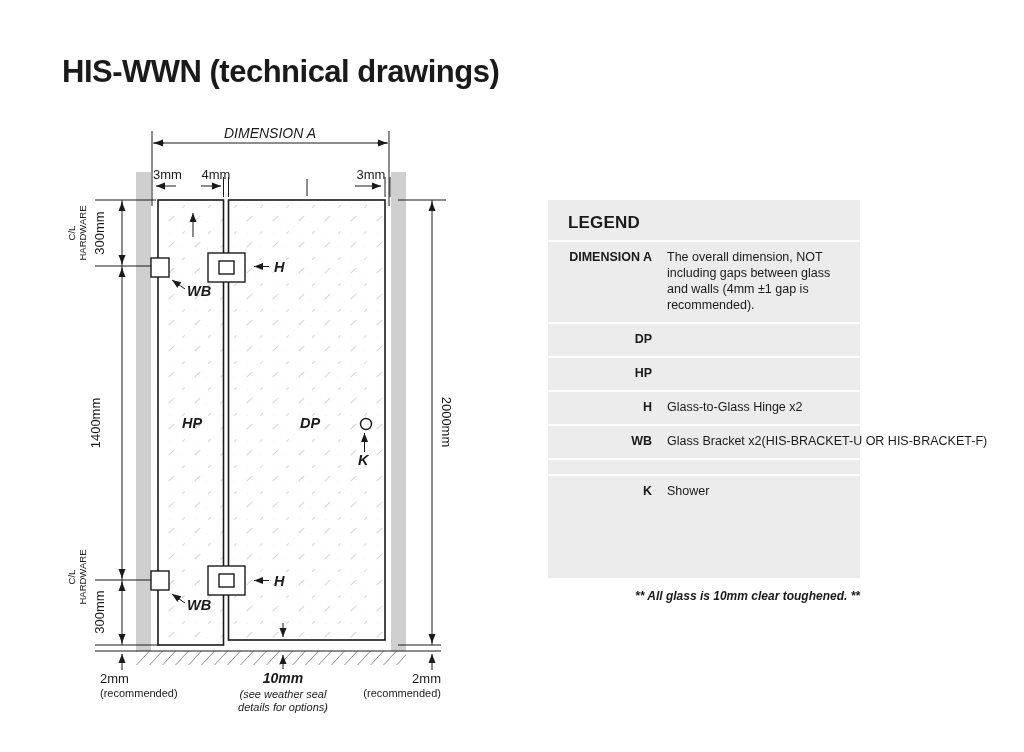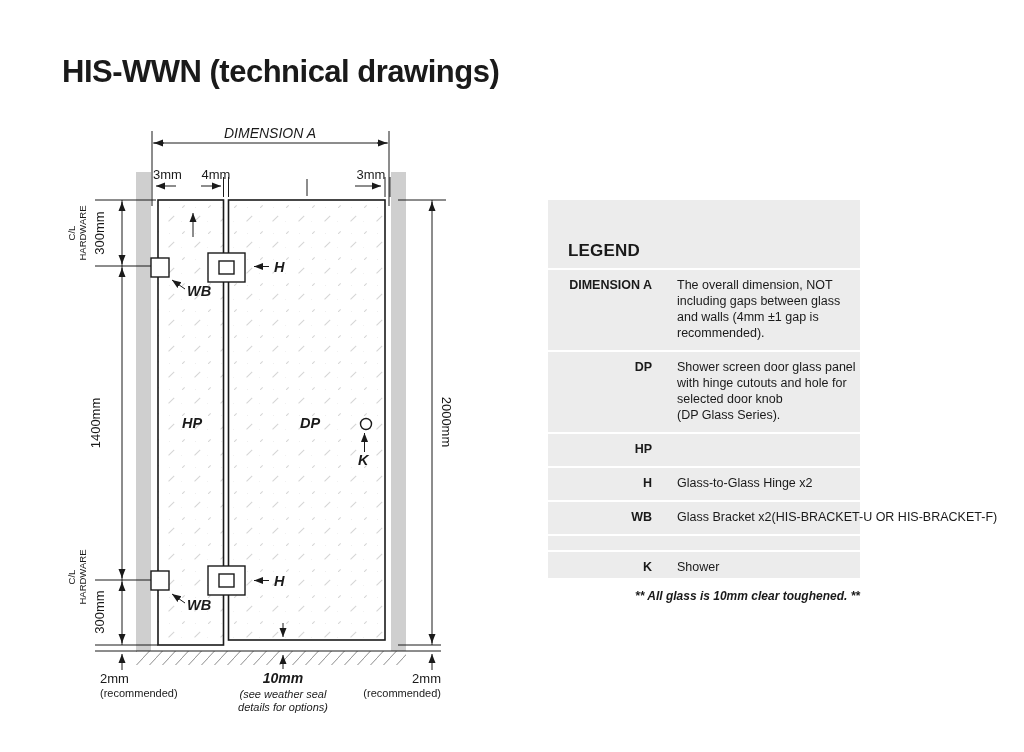--- a/index.html
+++ b/index.html
@@ -35,33 +35,33 @@
   .t-cl{font-size:9.5px;}
   .t-10{font-size:14px;font-weight:bold;font-style:italic;}
   
   .legend{
     position:absolute;left:548px;top:200px;width:312px;height:378px;
     background:var(--legend_bg);
     box-sizing:border-box;
   }
   .legend-heading{
     font-size:17px;font-weight:bold;
-    padding:13px 0 7px 20px;letter-spacing:0.2px;margin-top:28px;
+    padding:13px 0 7px 20px;letter-spacing:0.2px;
   }
   .legend-row{
     display:flex;align-items:flex-start;
     border-top:2px solid #fff;
     padding:7px 0 9px 0;
   }
   .legend-term{
     width:104px;flex:0 0 104px;
     text-align:right;font-weight:bold;font-size:12.5px;line-height:16px;
   }
   .legend-desc{
-    margin-left:25px;width:196px;
+    margin-left:15px;width:196px;
     font-size:12.5px;line-height:16px;
     white-space:pre-line;
   }
   .legend-row.nowrap .legend-desc{white-space:nowrap;width:auto;overflow:visible;}
   .legend-spacer{height:14px;border-top:2px solid #fff;}
   .legend-footnote{
     position:absolute;left:548px;top:589px;width:312px;
     text-align:right;font-size:12px;font-weight:bold;font-style:italic;
   }
 </style>
@@ -220,24 +220,20 @@
     <div class="legend-row">
       <div class="legend-term">DIMENSION A</div>
       <div class="legend-desc">The overall dimension, NOT
 including gaps between glass
 and walls (4mm ±1 gap is
 recommended).</div>
     </div>
 
     <div class="legend-row">
       <div class="legend-term">DP</div>
-      <div class="legend-desc">Shower screen door glass panel
-with hinge cutouts and hole for
-selected door knob
-(DP Glass Series).</div>
     </div>
 
     <div class="legend-row">
       <div class="legend-term">HP</div>
     </div>
 
     <div class="legend-row">
       <div class="legend-term">H</div>
       <div class="legend-desc">Glass-to-Glass Hinge x2</div>
     </div>

